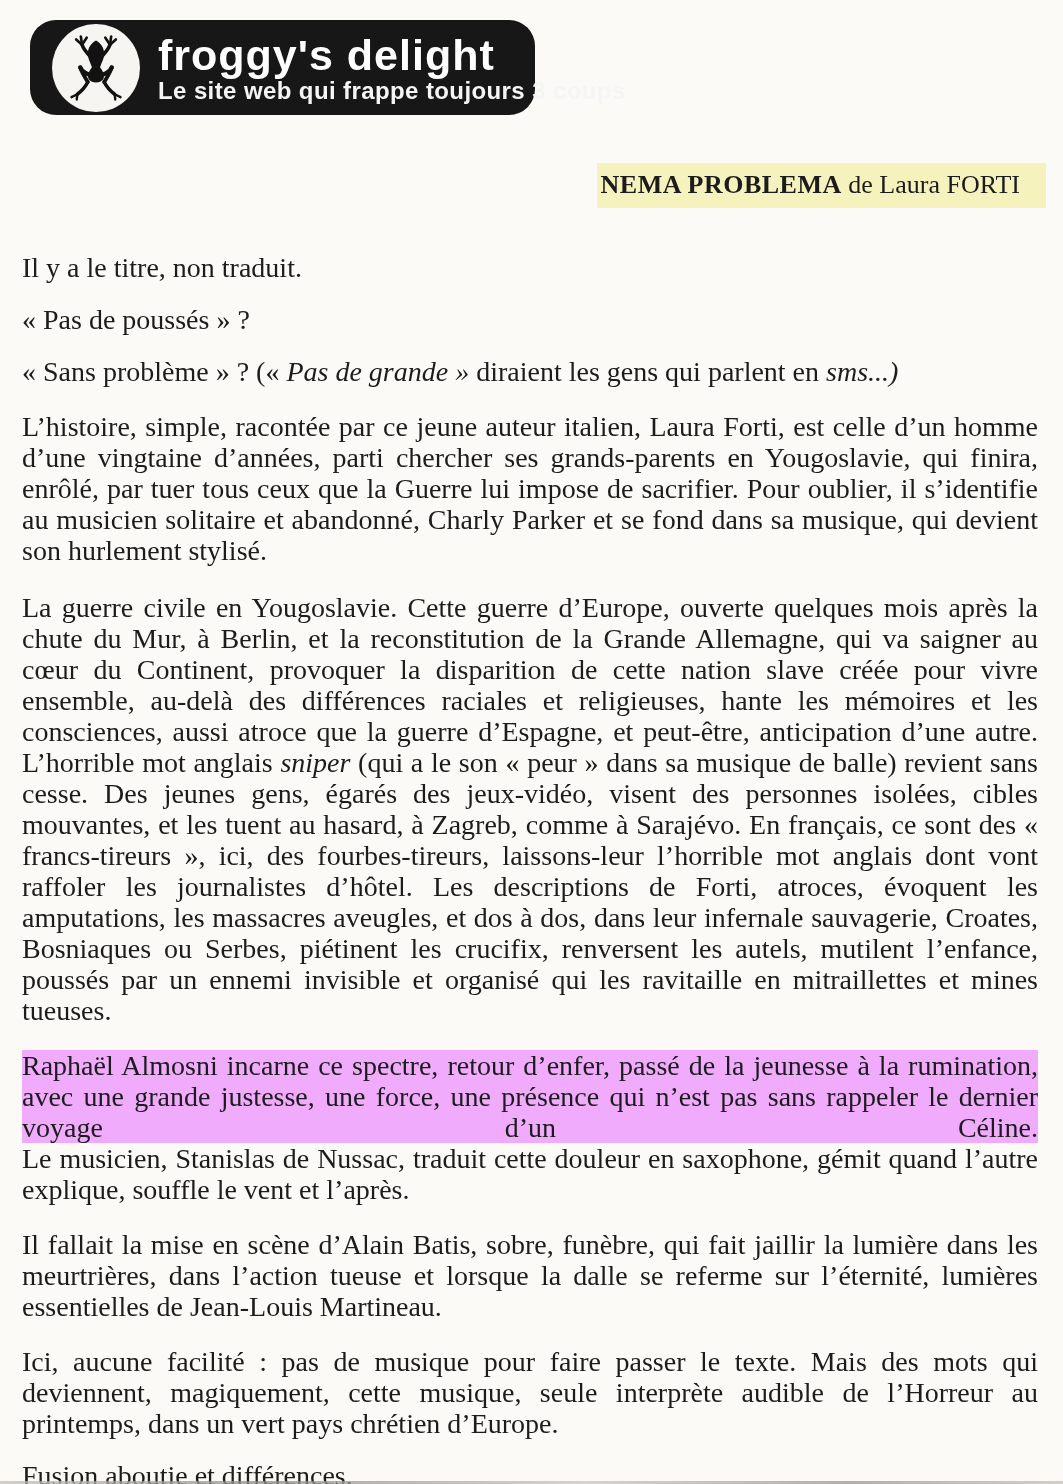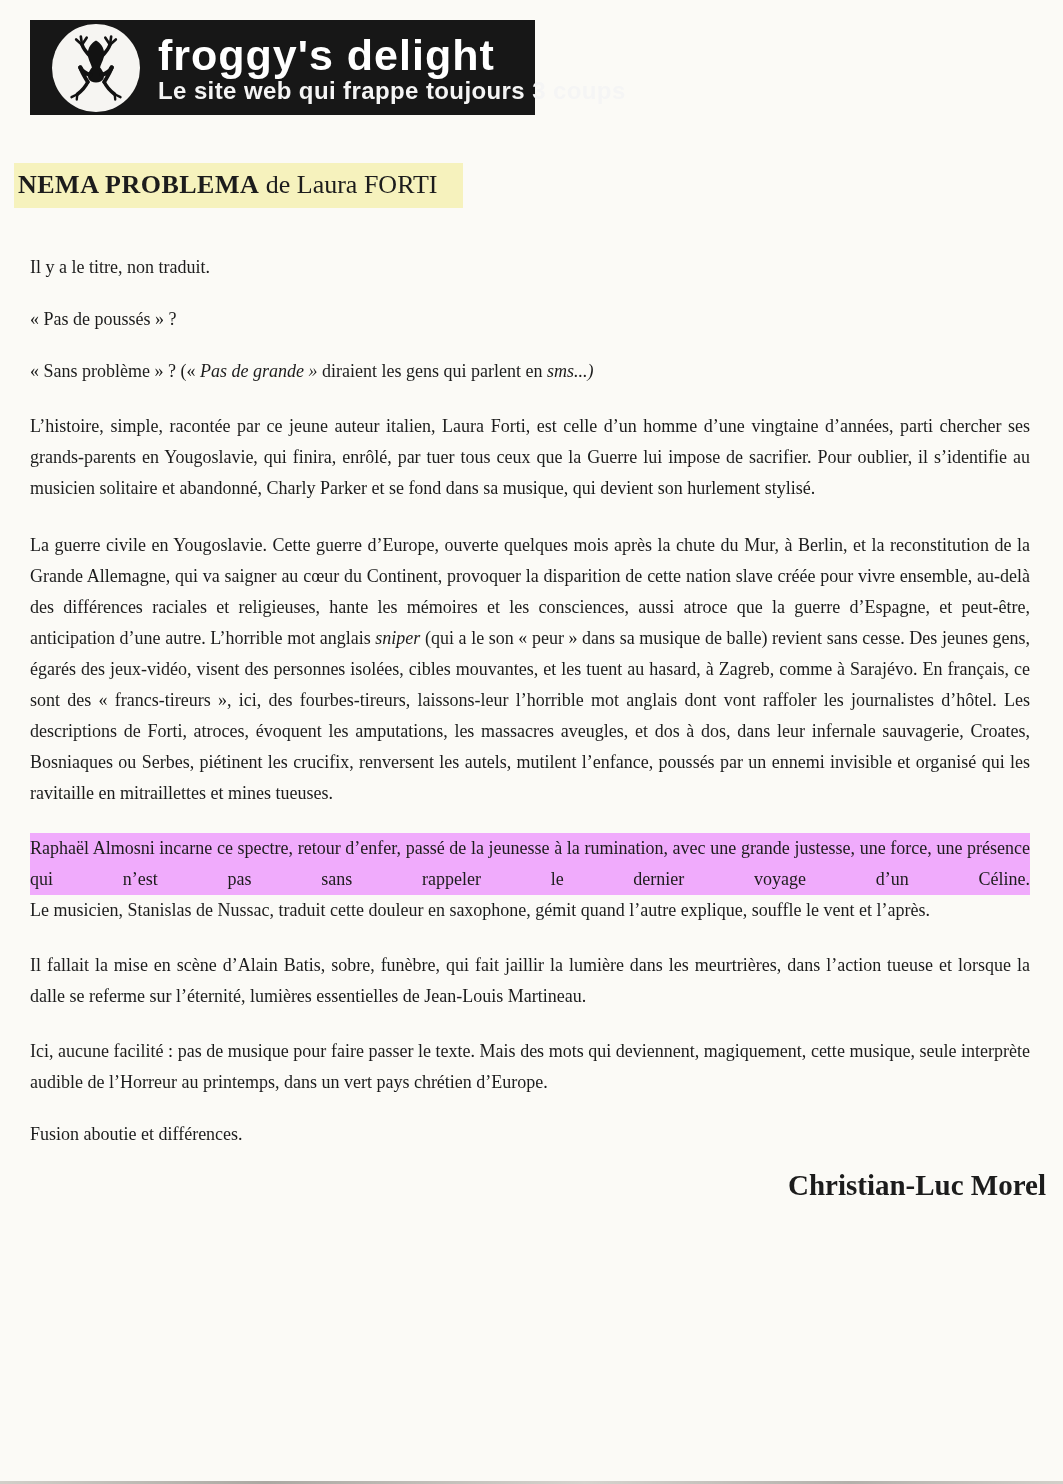--- a/index.html
+++ b/index.html
@@ -4,21 +4,21 @@
 <style>
   html,body{margin:0;padding:0;}
   body{background:#e9e7e2;font-family:"Liberation Serif","DejaVu Serif",serif;}
   .page{
     position:relative;width:1063px;height:1484px;margin:0 auto;
     background:#fbfaf6;overflow:hidden;color:#1c1c1c;
   }
   
   .banner{
     position:absolute;left:30px;top:20px;width:505px;height:95px;
-    background:#171717;display:flex;align-items:center;
+    background:#171717;display:flex;align-items:center;border-radius:26px;
   }
   .badge{
     position:relative;width:88px;height:88px;margin-left:22px;flex:0 0 auto;
     background:#f6f5f2;border-radius:50%;
     display:flex;align-items:center;justify-content:center;
   }
   .badge svg{width:70px;height:70px;display:block;}
   .logo-text{margin-left:18px;display:flex;flex-direction:column;justify-content:center;min-width:0;}
   .logo-title{
     font-family:"Liberation Sans","DejaVu Sans",sans-serif;
@@ -26,29 +26,29 @@
     white-space:nowrap;
   }
   .logo-tagline{
     font-family:"Liberation Sans","DejaVu Sans",sans-serif;
     color:#f5f5f5;font-size:24px;font-weight:700;line-height:26px;letter-spacing:.4px;
     white-space:nowrap;
   }
   
   .article{position:absolute;left:14px;right:17px;top:0;}
   h1.title{
-    margin:168px 0 0;font-size:26px;line-height:34px;font-weight:400;
+    margin:168px 0 0;font-size:26px;line-height:34px;font-weight:400;text-align:right;
   }
   .title-hl{
     background:#f6f2bd;padding:7px 26px 9px 4px;
     -webkit-box-decoration-break:clone;box-decoration-break:clone;
   }
   .title-hl b{font-weight:700;letter-spacing:.5px;}
   .para{
-    margin:24px 16px 0;font-size:18px;line-height:31px;
+    margin:24px 8px 0;font-size:28px;line-height:31px;
     text-align:justify;
   }
   .single{margin-top:21px;text-align:left;}
   .first{margin-top:50px;}
   .gap-lg{margin-top:26px;}
   em{font-style:italic;}
   .hl-blue{
     display:block;background:#f0abfc;
     text-align:justify;text-align-last:justify;
   }

